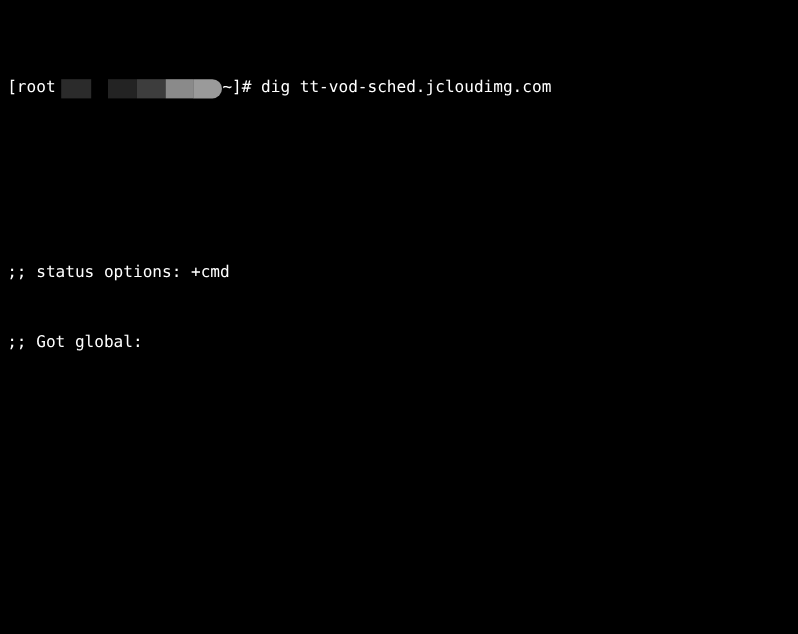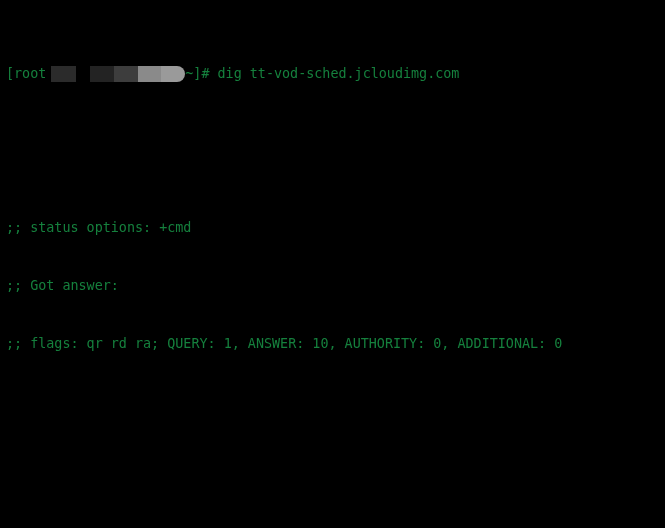--- a/index.html
+++ b/index.html
@@ -9,21 +9,21 @@
   }
   body {
     width: 665px;
     height: 528px;
     overflow: hidden;
   }
   #terminal {
     width: 665px;
     height: 528px;
     background: #000000;
-    color: #15803d;
+    color: #ffffff;
     font-family: "DejaVu Sans Mono", "Liberation Mono", monospace;
     font-size: 13.4px;
     line-height: 19.3px;
     letter-spacing: 0px;
     padding: 6px 0 0 6px;
     box-sizing: border-box;
     white-space: pre;
     -webkit-font-smoothing: antialiased;
   }
   .line {
@@ -62,22 +62,21 @@
 </head>
 <body>
 
 <div id="terminal">
 
   <div class="prompt-line" id="prompt-line"><span>[root</span><span class="redact redact-r1"></span><span class="redact redact-gap"></span><span class="redact redact-r2"></span><span class="redact redact-r3"></span><span class="redact redact-r4"></span><span class="redact redact-r5"></span><span>~]#</span><span> dig tt-vod-sched.jcloudimg.com</span></div>
 
   <span class="blank"></span>
 
   <span class="line">;; status options: +cmd</span>
-  <span class="line">;; Got answer:</span>
-  <span class="line">;; flags: qr rd ra; QUERY: 1, ANSWER: 10, AUTHORITY: 0, ADDITIONAL: 0</span>
+  <span class="line">;; Got global:</span>
 
   <span class="blank"></span>
 
   
   
 
   
 
   
 

